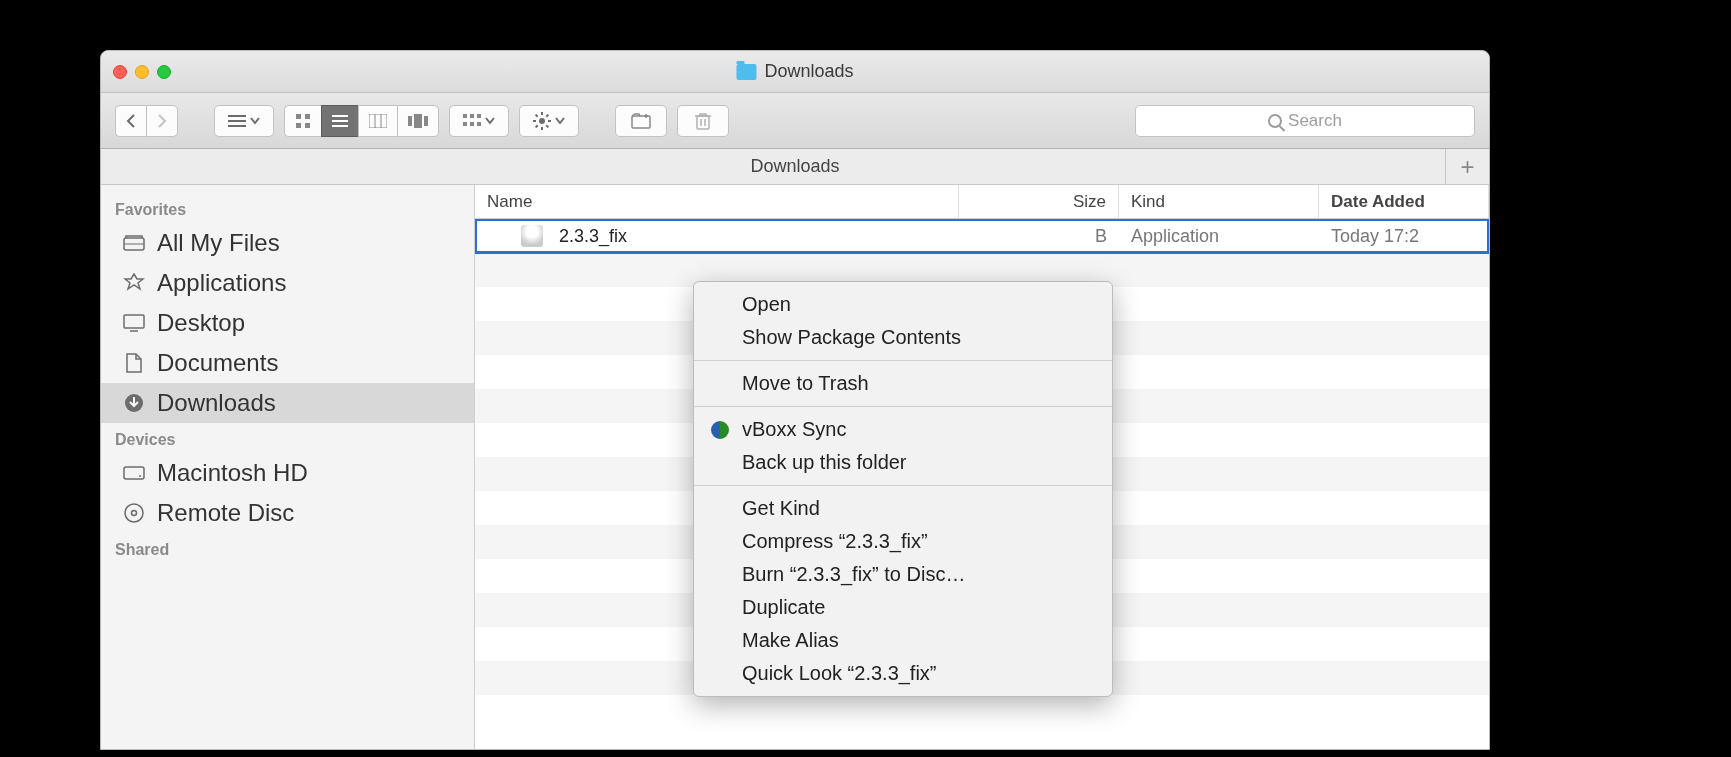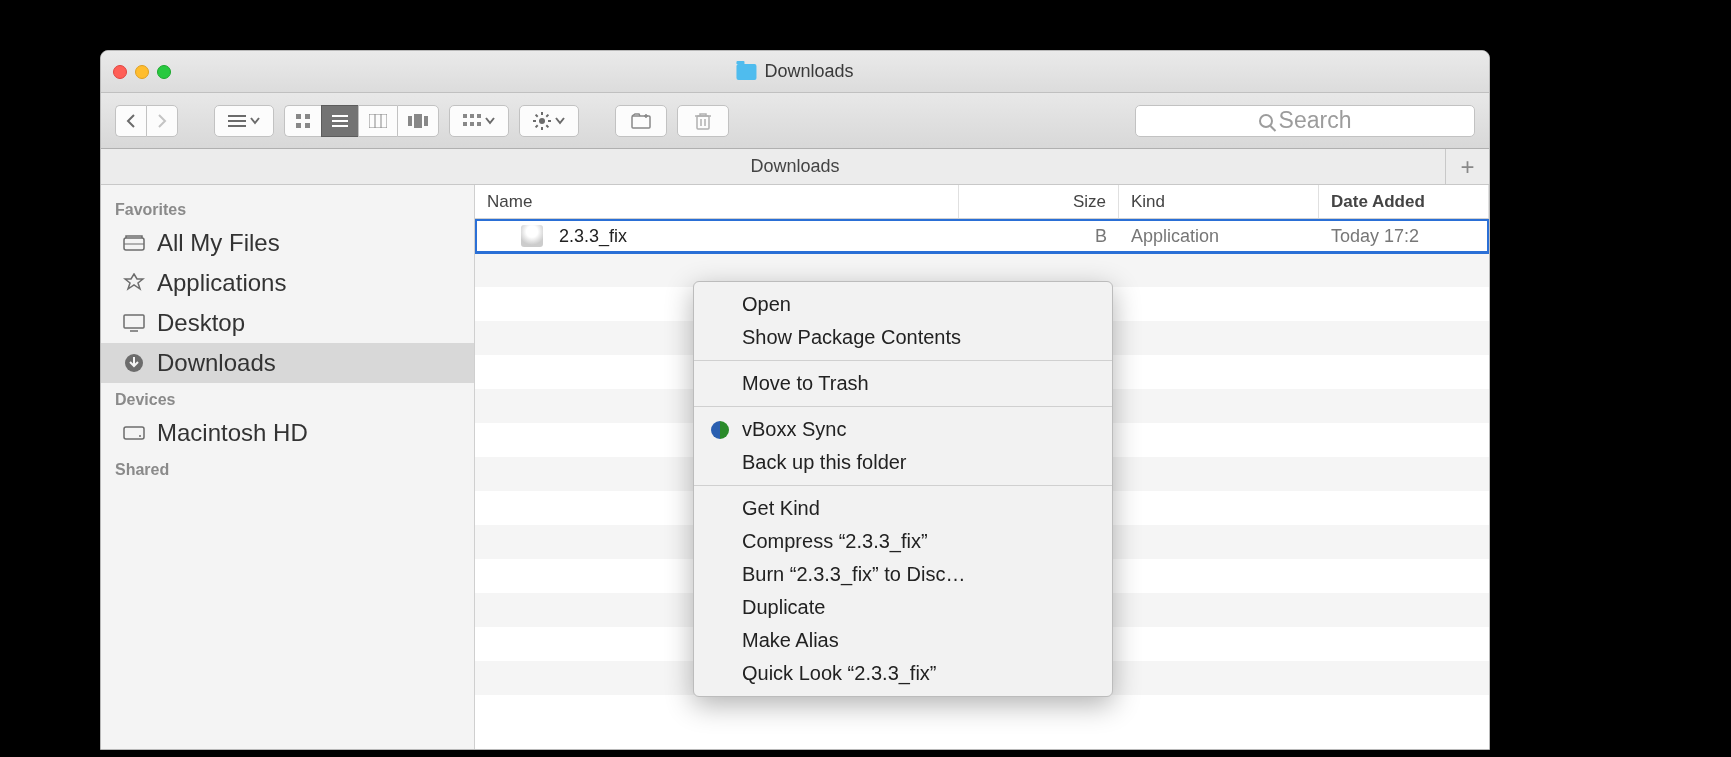--- a/index.html
+++ b/index.html
@@ -15,21 +15,21 @@
 .dl-icon-title { width: 20px; height: 16px; background: #4fbcee; border-radius: 2px; position: relative; display:inline-block; }
 .dl-icon-title::before { content:""; position:absolute; top:-3px; left:0; width:8px; height:3px; background:#4fbcee; border-radius:1px 1px 0 0; }
 .toolbar { height: 56px; background: linear-gradient(#e8e8e8, #d8d8d8); display: flex; align-items: center; padding: 0 14px; gap: 10px; border-bottom: 1px solid #b0b0b0; }
 .btn { height: 32px; background: #fcfcfc; border: 1px solid #c2c2c2; border-radius: 5px; display: inline-flex; align-items: center; justify-content: center; padding: 0 10px; color: #555; font-size: 16px; cursor: default; }
 .btn-group { display: inline-flex; }
 .btn-group .btn { border-radius: 0; border-right: none; }
 .btn-group .btn:first-child { border-radius: 5px 0 0 5px; }
 .btn-group .btn:last-child { border-radius: 0 5px 5px 0; border-right: 1px solid #c2c2c2; }
 .btn.active { background: #737373; color: #fff; border-color:#5c5c5c; }
 .spacer { flex: 0 0 16px; }
-.search-box { flex: 1; height: 32px; background: #fff; border: 1px solid #c2c2c2; border-radius: 5px; display: flex; align-items: center; justify-content: center; color: #9c9c9c; gap: 6px; font-size: 23px; max-width: 340px; margin-left: auto; }
+.search-box { flex: 1; height: 32px; background: #fff; border: 1px solid #c2c2c2; border-radius: 5px; display: flex; align-items: center; justify-content: center; color: #9c9c9c; gap: 6px; font-size: 17px; max-width: 340px; margin-left: auto; }
 .search-icon { width: 14px; height: 14px; border: 2px solid #9c9c9c; border-radius: 50%; position: relative; }
 .search-icon::after { content:""; position:absolute; width:2px; height:7px; background:#9c9c9c; bottom:-6px; right:-3px; transform:rotate(-45deg); }
 .pathbar { height: 36px; background: #ececec; border-bottom: 1px solid #c8c8c8; display: flex; align-items: center; justify-content: center; color: #444; font-size: 18px; position: relative; }
 .plus-tab { position:absolute; right:0; top:0; height:36px; width:44px; display:flex; align-items:center; justify-content:center; color:#888; font-size:24px; border-left:1px solid #c8c8c8; }
 .body { display:flex; height: calc(100% - 134px); }
 .sidebar { width: 374px; background: #f4f4f4; border-right:1px solid #cfcfcf; padding-top: 8px; overflow: hidden; }
 .sidebar-section-title { color:#8a8a8a; font-size:16px; padding: 8px 14px 4px; font-weight: 600; }
 .sidebar-item { display:flex; align-items:center; gap:12px; padding: 6px 8px 6px 22px; font-size:24px; color:#333; }
 .sidebar-item.selected { background:#d8d8d8; }
 .side-icon { width:22px; height:20px; display:inline-flex; align-items:center; justify-content:center; color:#6c6c6c; }
@@ -204,39 +204,57 @@
       </div>
       <div class="sidebar-item">
         <span class="side-icon">
             <svg width="22" height="18" viewBox="0 0 22 18">
               <rect x="1" y="1" width="20" height="13" rx="1" fill="none" stroke="#6c6c6c" stroke-width="1.5"></rect>
               <path d="M7 17h8" stroke="#6c6c6c" stroke-width="1.5"></path>
             </svg>
           </span>
         <span>Desktop</span>
       </div>
+      <div class="sidebar-item">
+        <span class="side-icon">
+            <svg width="18" height="20" viewBox="0 0 18 20">
+              <path d="M2 1h9l5 5v13H2z" fill="none" stroke="#6c6c6c" stroke-width="1.5"></path>
+              <path d="M11 1v5h5" fill="none" stroke="#6c6c6c" stroke-width="1.5"></path>
+            </svg>
+          </span>
+        <span>Documents</span>
+      </div>
       <div class="sidebar-item selected">
         <span class="side-icon">
             <svg width="20" height="20" viewBox="0 0 20 20">
               <circle cx="10" cy="10" r="9" fill="#6c6c6c"></circle>
               <path d="M10 4v8M6 9l4 4 4-4" stroke="#f4f4f4" stroke-width="2" fill="none"></path>
             </svg>
           </span>
         <span>Downloads</span>
       </div>
 
       <div class="sidebar-section-title">Devices</div>
       <div class="sidebar-item">
         <span class="side-icon">
             <svg width="22" height="18" viewBox="0 0 22 18">
               <rect x="1" y="3" width="20" height="12" rx="2" fill="none" stroke="#6c6c6c" stroke-width="1.5"></rect>
               <circle cx="17" cy="12" r="1" fill="#6c6c6c"></circle>
             </svg>
           </span>
         <span>Macintosh HD</span>
+      </div>
+      <div class="sidebar-item">
+        <span class="side-icon">
+            <svg width="20" height="20" viewBox="0 0 20 20">
+              <circle cx="10" cy="10" r="9" fill="none" stroke="#6c6c6c" stroke-width="1.5"></circle>
+              <circle cx="10" cy="10" r="2.5" fill="none" stroke="#6c6c6c" stroke-width="1.5"></circle>
+            </svg>
+          </span>
+        <span>Remote Disc</span>
       </div>
 
       <div class="sidebar-section-title">Shared</div>
     </div>
 
     <div class="main">
       <div class="columns">
         <div class="col col-name">
             <span>Name</span>
           </div>

